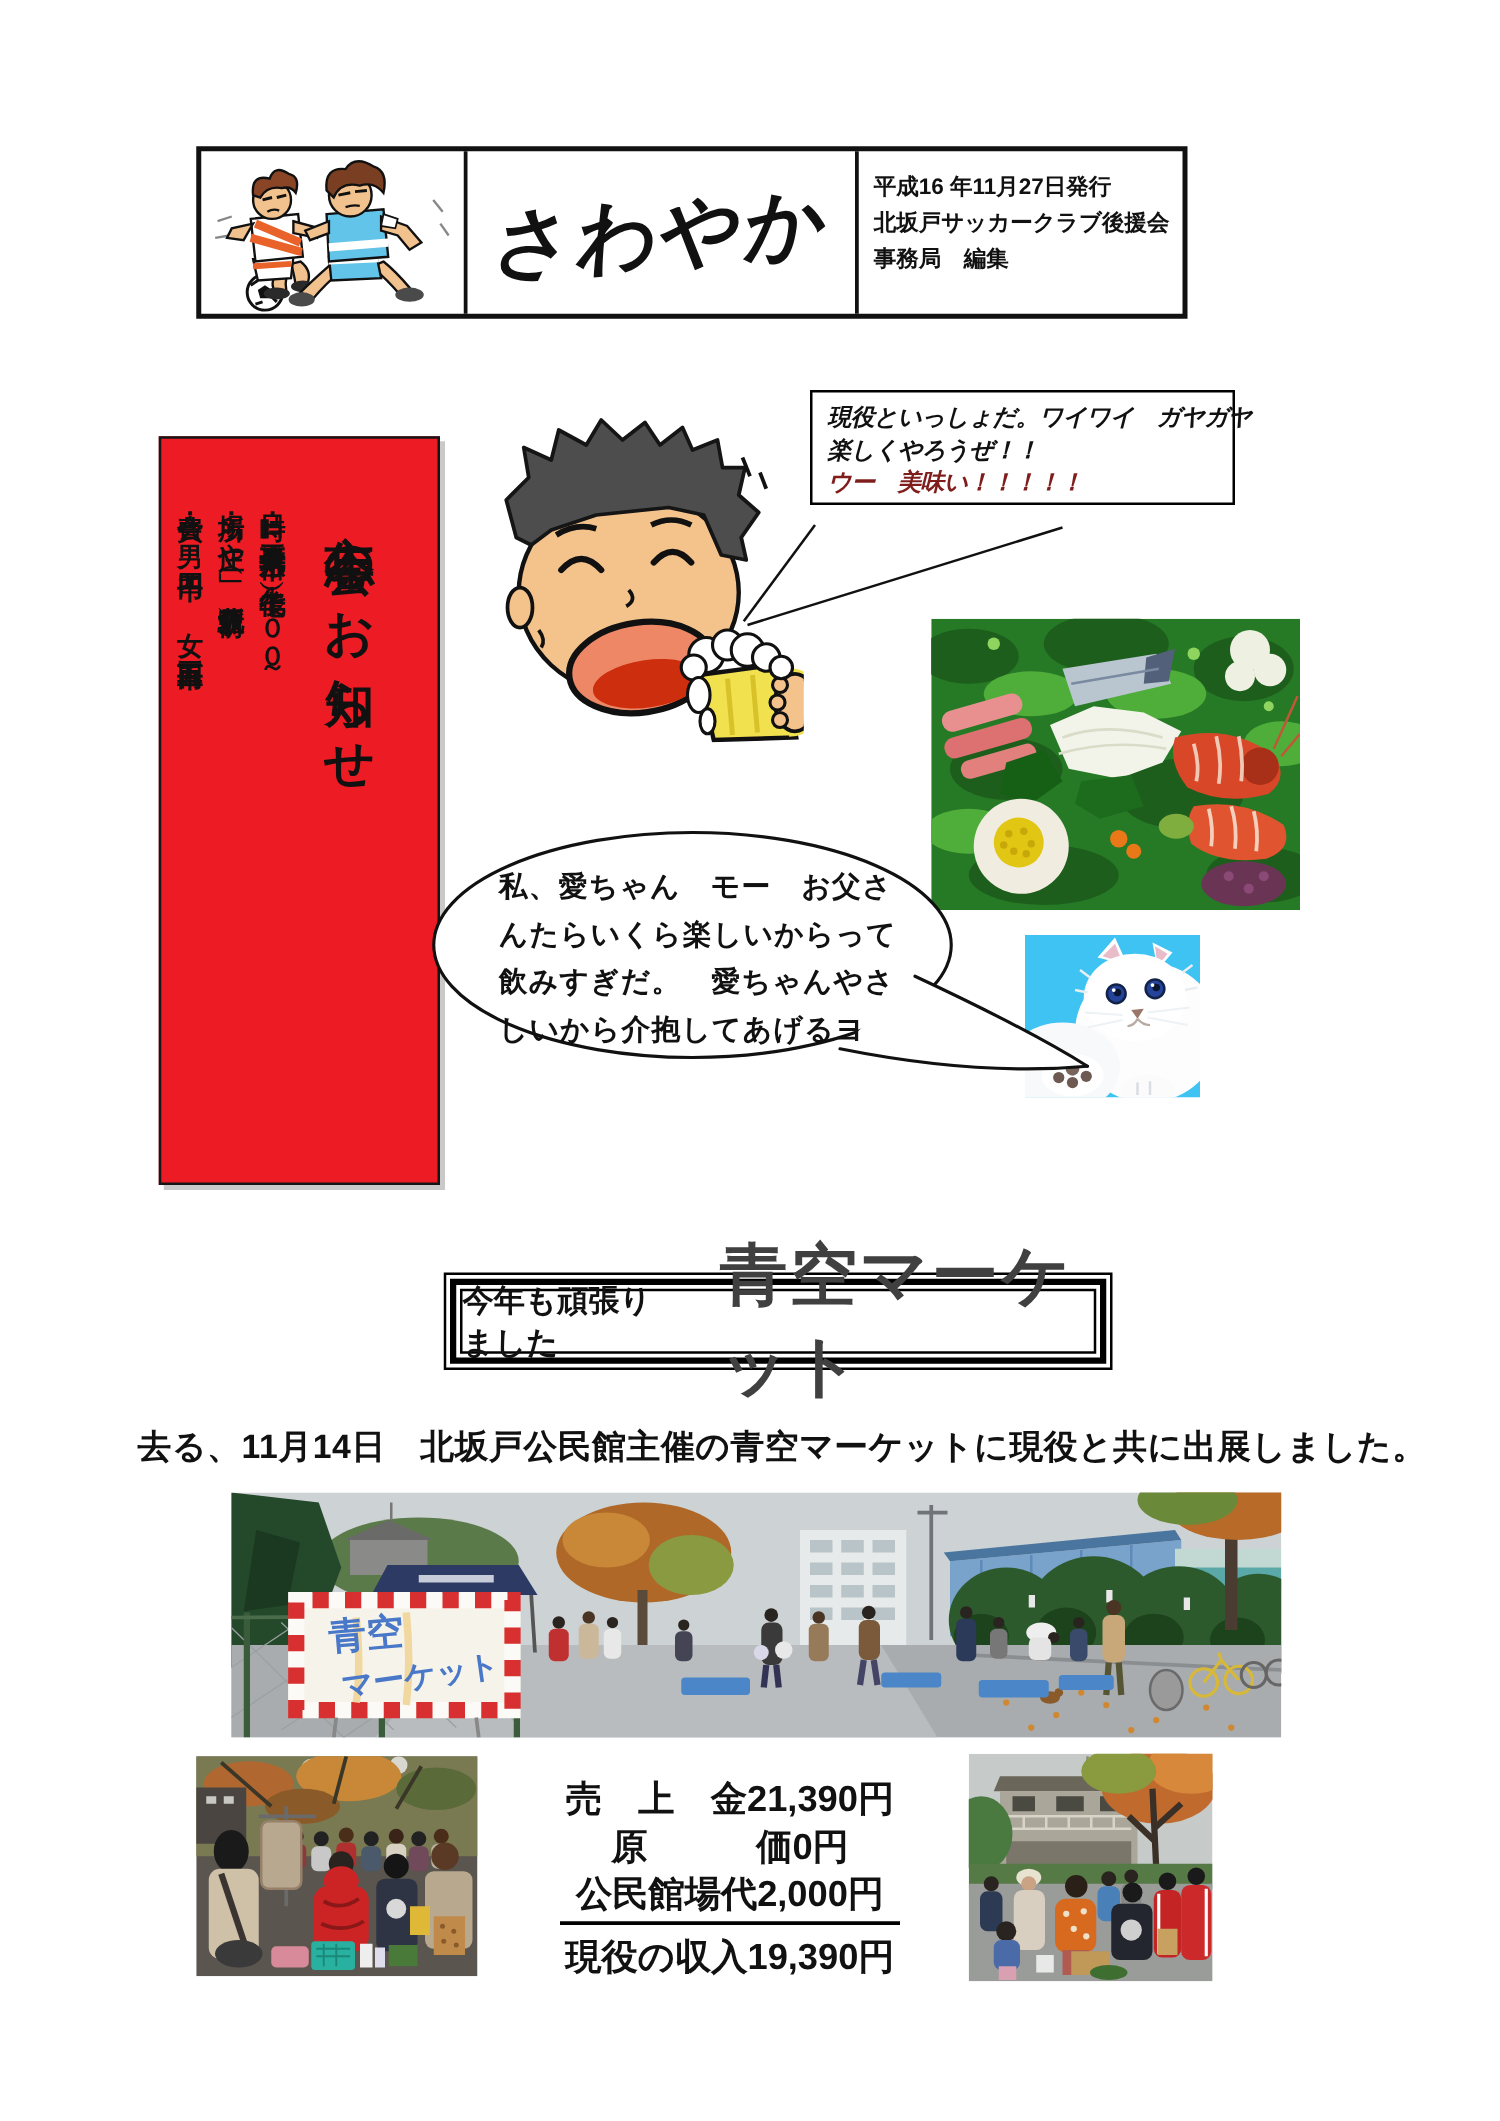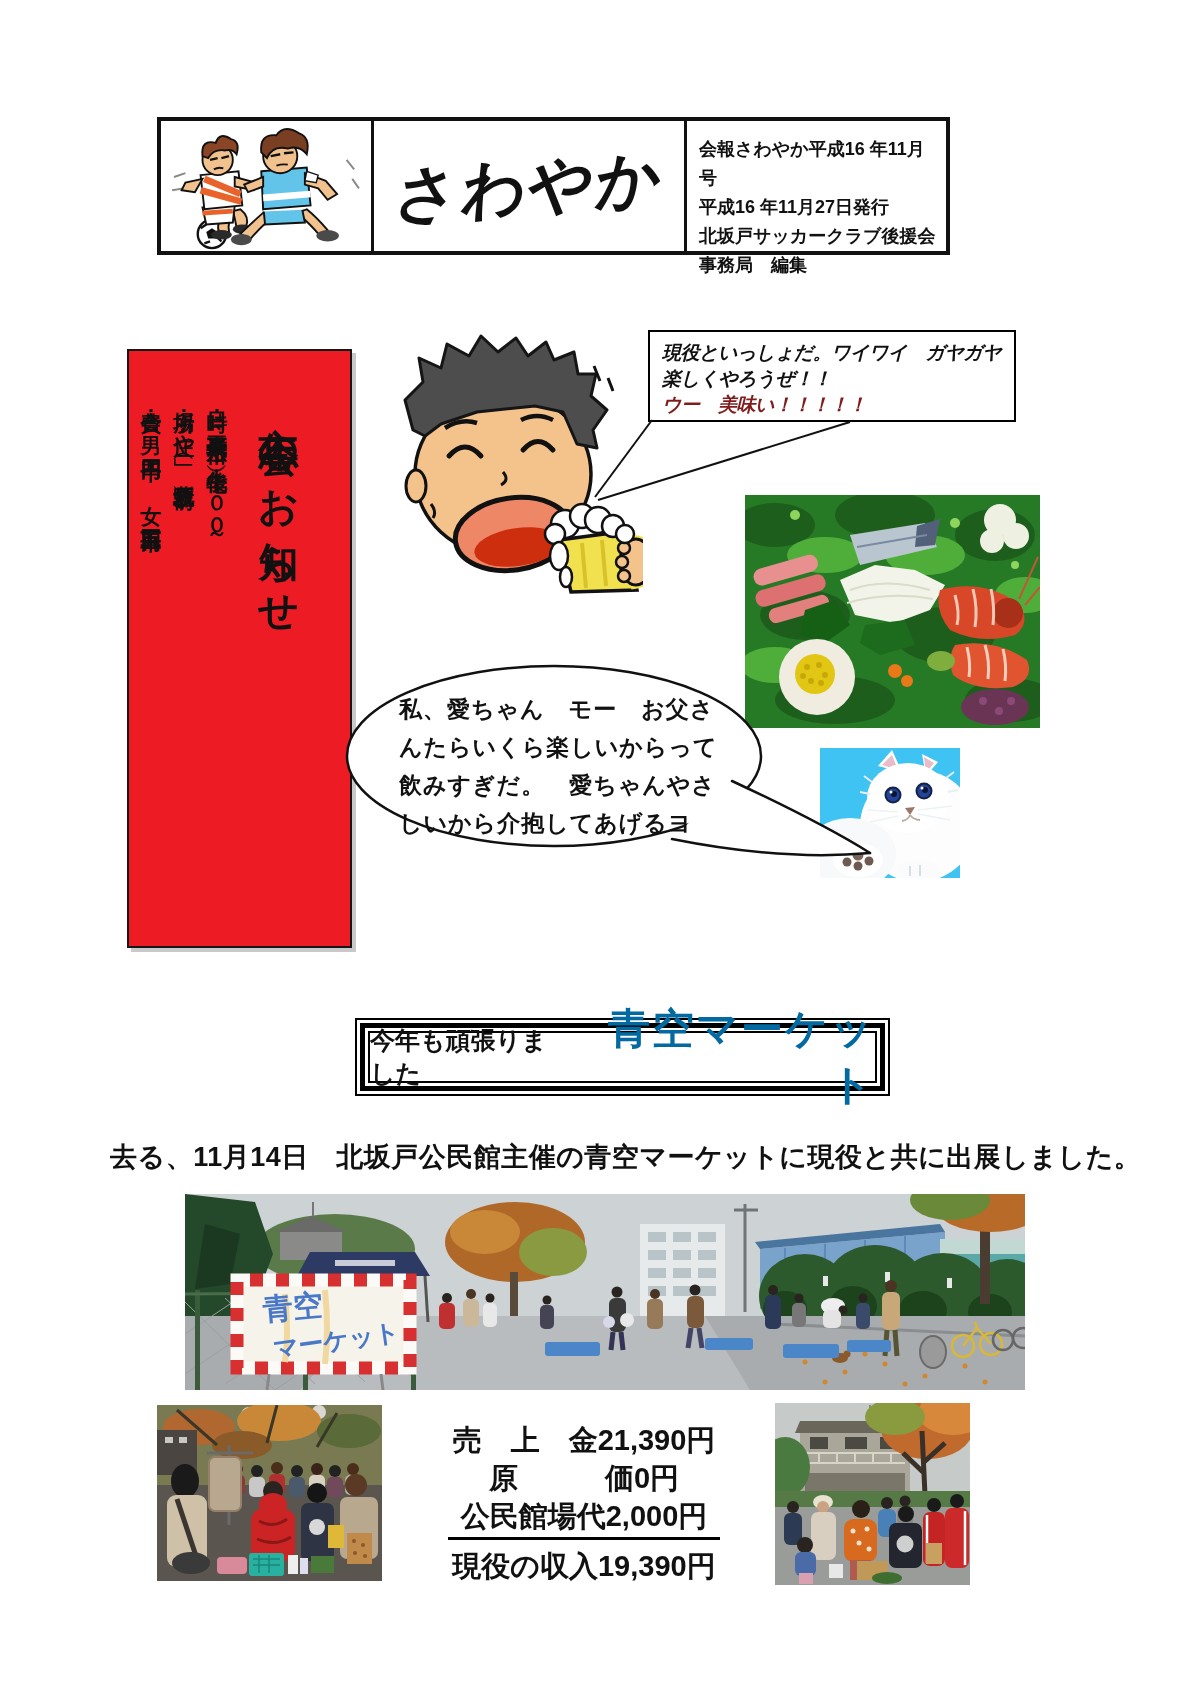--- a/index.html
+++ b/index.html
@@ -20,36 +20,36 @@
   
   .party-box{position:absolute;left:127px;top:349px;width:225px;height:599px;
     background:#ed1c24;border:2px solid #161616;box-sizing:border-box;
     box-shadow:4px 4px 0 #c9c9c9;}
   .party-inner{writing-mode:vertical-rl;height:100%;box-sizing:border-box;
     padding:44px 14px 8px 6px;color:#111;}
   .party-title{font-size:40px;font-weight:bold;letter-spacing:5px;margin:0;
     margin-block-end:18px;}
   .party-line{font-size:21px;font-weight:bold;line-height:33px;margin:0;letter-spacing:1px;}
   
-  .beer-box{position:absolute;left:648px;top:330px;width:368px;height:92px;
+  .beer-box{position:absolute;left:648px;top:312px;width:340px;height:92px;
     border:2px solid #000;background:#fff;box-sizing:border-box;
     padding:8px 10px 4px 12px;font-style:italic;font-weight:bold;font-size:19px;
     line-height:26px;letter-spacing:-0.5px;white-space:nowrap;}
   .beer-box .red{color:#7f1d1d;}
   
   .cat-bubble-text{position:absolute;left:388px;top:690px;width:340px;
     font-size:23px;font-weight:bold;line-height:38px;letter-spacing:1px;margin-left:11px;}
   
   .banner{position:absolute;left:355px;top:1018px;width:535px;height:78px;
     border:2px solid #000;padding:3px;box-sizing:border-box;background:#fff;}
   .banner-mid{border:5px solid #000;padding:3px;height:100%;box-sizing:border-box;}
   .banner-in{border:2px solid #000;height:100%;box-sizing:border-box;
     display:flex;align-items:center;justify-content:center;gap:34px;}
   .banner-lead{font-size:25px;font-weight:bold;}
-  .banner-title{font-size:42px;font-weight:bold;color:#0369a1;letter-spacing:2px;text-align:right;}
+  .banner-title{font-size:54px;font-weight:bold;color:#404040;letter-spacing:2px;}
   
   .report-line{position:absolute;left:110px;top:1139px;font-size:27px;font-weight:bold;
     letter-spacing:0.5px;}
   
   .acct{position:absolute;left:448px;top:1421px;width:272px;font-size:29px;font-weight:bold;}
   .acct-row{display:flex;justify-content:center;line-height:38px;}
   .acct-row.sum{border-bottom:3px solid #000;padding-bottom:2px;}
   .acct-row.total{margin-top:7px;}
   
   .abs{position:absolute;}
@@ -107,21 +107,20 @@
           <path d="M100,32 Q98,12 116,14 Q124,2 140,12 Q152,16 148,34 Q140,24 128,28 Q112,24 106,38 Z" fill="#7a3f22" stroke="#111" stroke-width="2"></path>
           <path d="M110,36 L120,34 M124,33 L134,32" stroke="#111" stroke-width="2.5"></path>
           <path d="M116,46 Q122,44 128,45" stroke="#111" stroke-width="2" fill="none"></path>
         </g>
       </svg>
     </div>
     <div class="mast-cell mast-title">
       <span>さわやか</span>
     </div>
     <div class="mast-cell mast-info">
-      <div>会報さわやか平成16 年11月号</div>
       <div>平成16 年11月27日発行</div>
       <div>北坂戸サッカークラブ後援会</div>
       <div>事務局　編集</div>
     </div>
   </div>
 
   <div class="party-box">
     <div class="party-inner">
       <h2 class="party-title">忘年会のお知らせ</h2>
       <p class="party-line">日時：平成十六年十二月十一日　土）午後七．００～</p>

